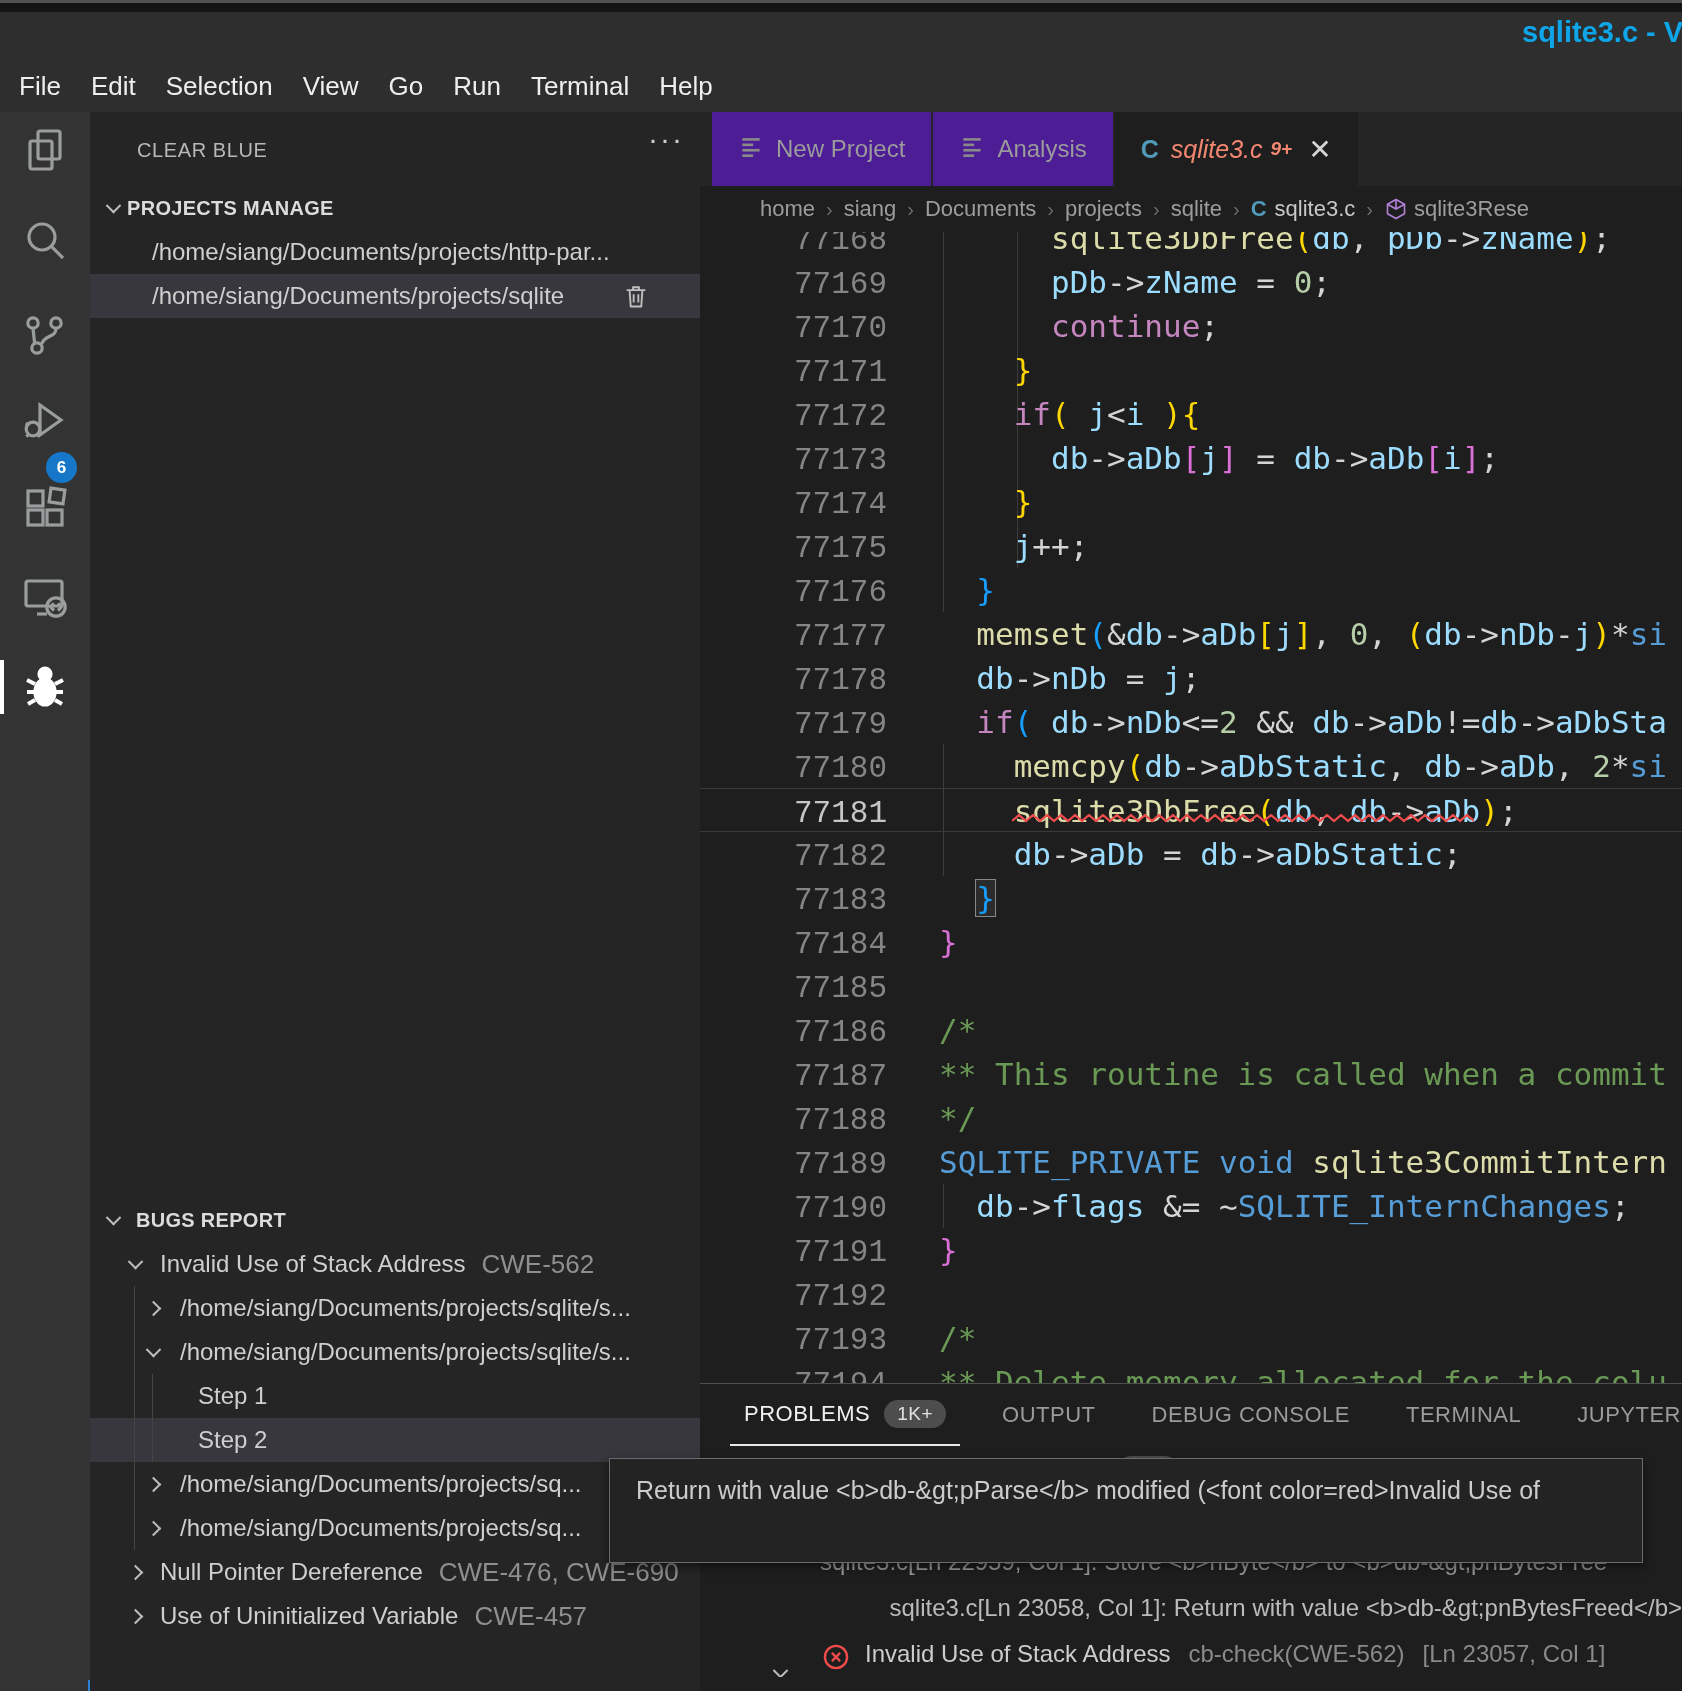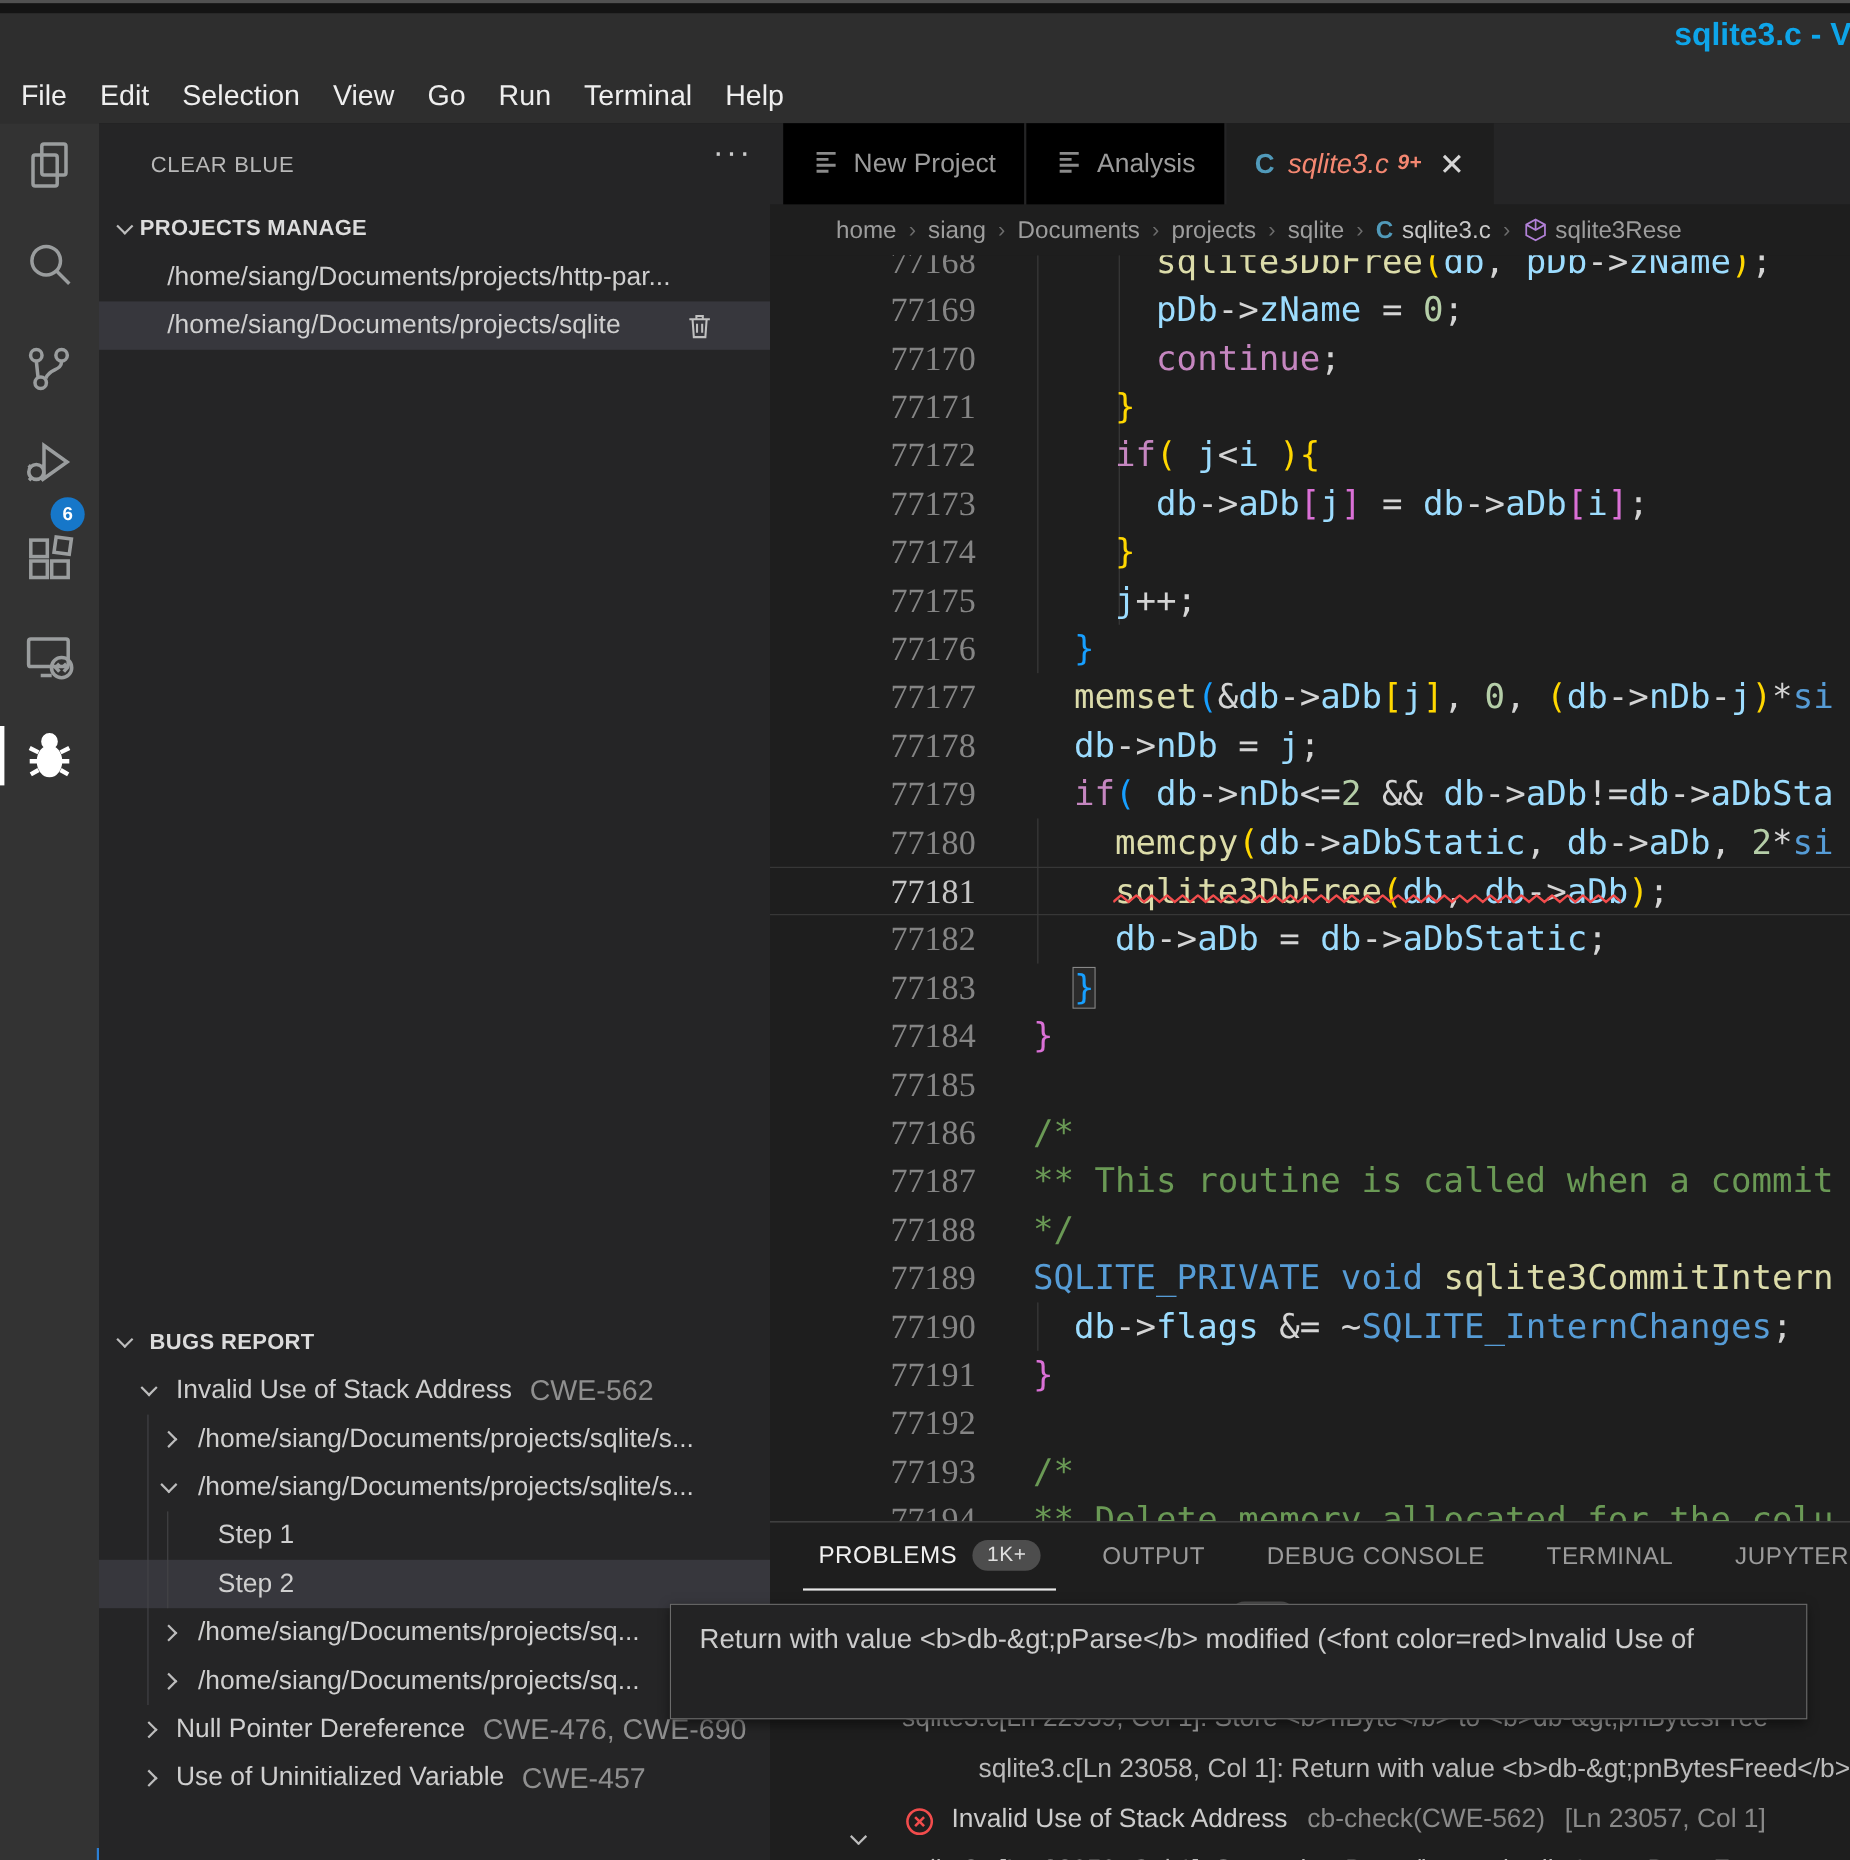--- a/index.html
+++ b/index.html
@@ -44,21 +44,21 @@
   .cv.d { transform:rotate(45deg) translate(-2px,-2px); }
   .cv.r { transform:rotate(-45deg); }
   #trash-icon { position:absolute; left:532px; top:8px; width:28px; height:28px; }
   #trash-icon svg { width:28px; height:28px; stroke:#c0c0c0; fill:none; stroke-width:1.6; }
   .tree-guide { position:absolute; width:1px; background:#454548; }
 
   
   #editorcol { position:absolute; left:700px; top:112px; width:982px; height:1579px; }
   #tabstrip { position:absolute; left:0; top:0; width:982px; height:74px; background:#252526;
               display:flex; padding-left:12px; }
-  .tab { height:74px; display:flex; align-items:center; padding:0 26px; background:#000000;
+  .tab { height:74px; display:flex; align-items:center; padding:0 26px; background:#4c1d95;
          margin-right:2px; white-space:nowrap; }
   .tab .tab-label { font-size:24px; color:#9b9b9b; margin-left:12px; }
   .tab.active { background:#1e1e1e; }
   .tab.active .tab-label { color:#f48771; font-style:italic; font-size:25px; }
   .tab-badge { color:#f48771; font-size:19px; font-weight:bold; font-style:italic; margin-left:8px; }
   .tab-close { color:#d6d6d6; font-size:28px; margin-left:16px; font-style:normal; }
   .c-letter { color:#519aba; font-weight:bold; font-size:25px; }
   .list-icon svg { width:26px; height:26px; stroke:#8a8a8a; stroke-width:2.4; }
 
   #breadcrumb { position:absolute; left:0; top:74px; width:982px; height:46px; background:#1e1e1e;
@@ -71,21 +71,21 @@
                    margin-right:6px; vertical-align:-4px; }
 
   
   #codearea { position:absolute; left:0; top:120px; width:982px; height:1151px; background:#1e1e1e;
               overflow:hidden; }
   #code-lines { position:absolute; left:0; top:-16px; width:982px; }
   .cl { position:relative; height:44px; line-height:44px; white-space:pre;
         font-family:"DejaVu Sans Mono", monospace; font-size:31px; }
   .cl.cur { border-top:1px solid #3a3a3a; border-bottom:1px solid #3a3a3a; }
   .ln { display:inline-block; width:187px; text-align:right; color:#858585;
-        font-family:Liberation Serif, serif; font-size:31px; }
+        font-family:Liberation Mono, monospace; font-size:31px; }
   .cl.cur .ln { color:#c6c6c6; }
   .lc { padding-left:52px; }
   .tk.d { color:#d4d4d4; } .tk.v { color:#9CDCFE; } .tk.k { color:#C586C0; }
   .tk.t { color:#569CD6; } .tk.f { color:#DCDCAA; } .tk.n { color:#B5CEA8; }
   .tk.c { color:#6A9955; } .tk.y { color:#FFD700; } .tk.p { color:#DA70D6; }
   .tk.b { color:#179FFF; }
   .tk.m { outline:1px solid #888888; background:rgba(255,255,255,0.06); }
   .squig { position:absolute; left:312px; bottom:-3px; }
   .indent-guide { position:absolute; width:1px; background:#3c3c3c; }
 

